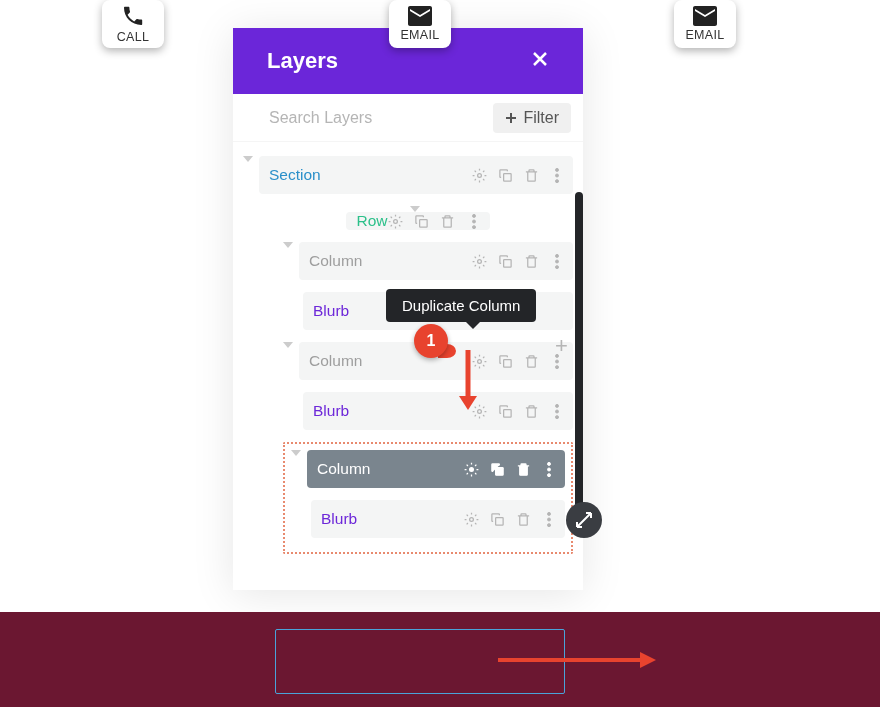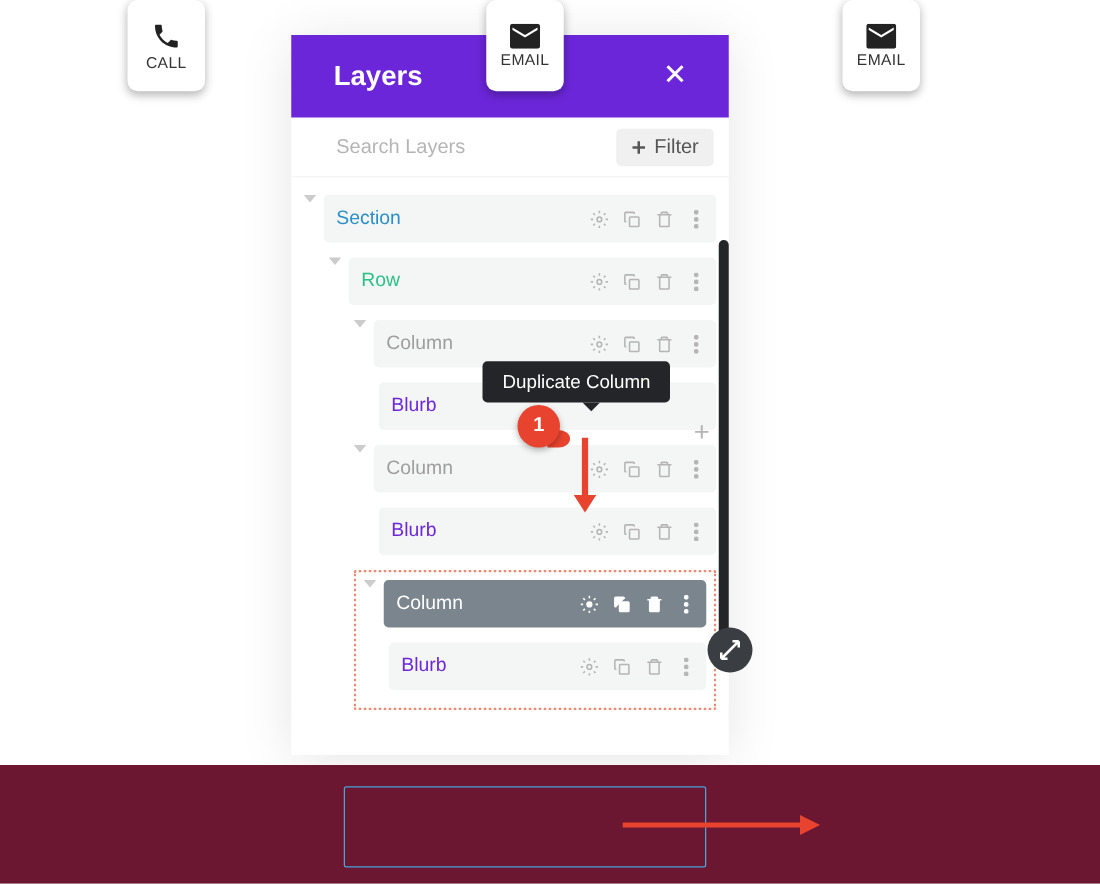--- a/index.html
+++ b/index.html
@@ -77,21 +77,21 @@
 .caret {
   width: 0; height: 0;
   border-left: 5px solid transparent;
   border-right: 5px solid transparent;
   border-top: 6px solid #ccc;
   margin-right: 6px;
   flex-shrink: 0;
 }
 
 .lvl0 { display: flex; align-items: flex-start; margin-bottom: 6px; }
-.lvl1 { display: flex; margin-bottom: 6px; padding-left: 20px; }
+.lvl1 { display: flex; align-items: center; margin-bottom: 6px; padding-left: 20px; flex-direction: column; }
 .lvl2 { display: flex; align-items: flex-start; margin-bottom: 6px; padding-left: 40px; }
 .lvl3 { display: flex; align-items: center; margin-bottom: 6px; padding-left: 60px; }
 
 .lbl-section { color: #2a8fc9; }
 .lbl-row { color: #2cc08a; }
 .lbl-col { color: #9e9e9e; }
 .lbl-blurb { color: #6d28d9; }
 .lbl-white { color: #fff; }
 
 .row-selected {
@@ -208,21 +208,21 @@
   top: 612px;
   width: 880px;
   height: 95px;
   background: #6b1731;
   display: flex;
   align-items: center;
 }
 
 .cta-tile {
   width: 62px;
-  height: 73px;
+  height: 48px;
   background: #fff;
   border-radius: 8px;
   display: flex;
   flex-direction: column;
   align-items: center;
   justify-content: center;
   gap: 2px;
   box-shadow: 0 3px 8px rgba(0,0,0,0.3);
 }
 .cta-tile .cta-lbl { font-size: 12.5px; font-weight: 400; color: #333; letter-spacing: 0.3px; }

